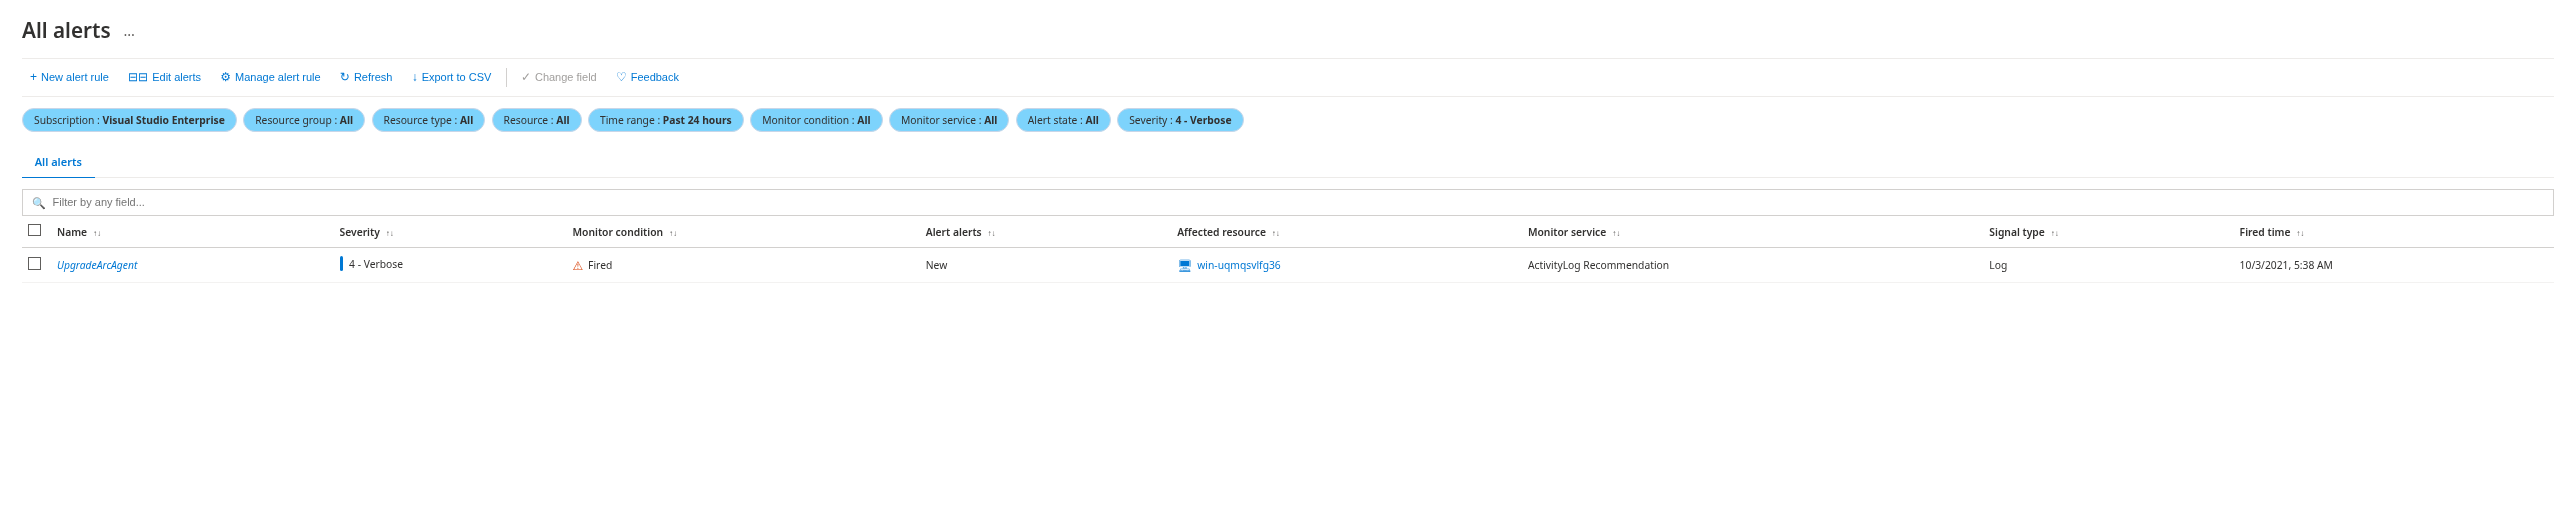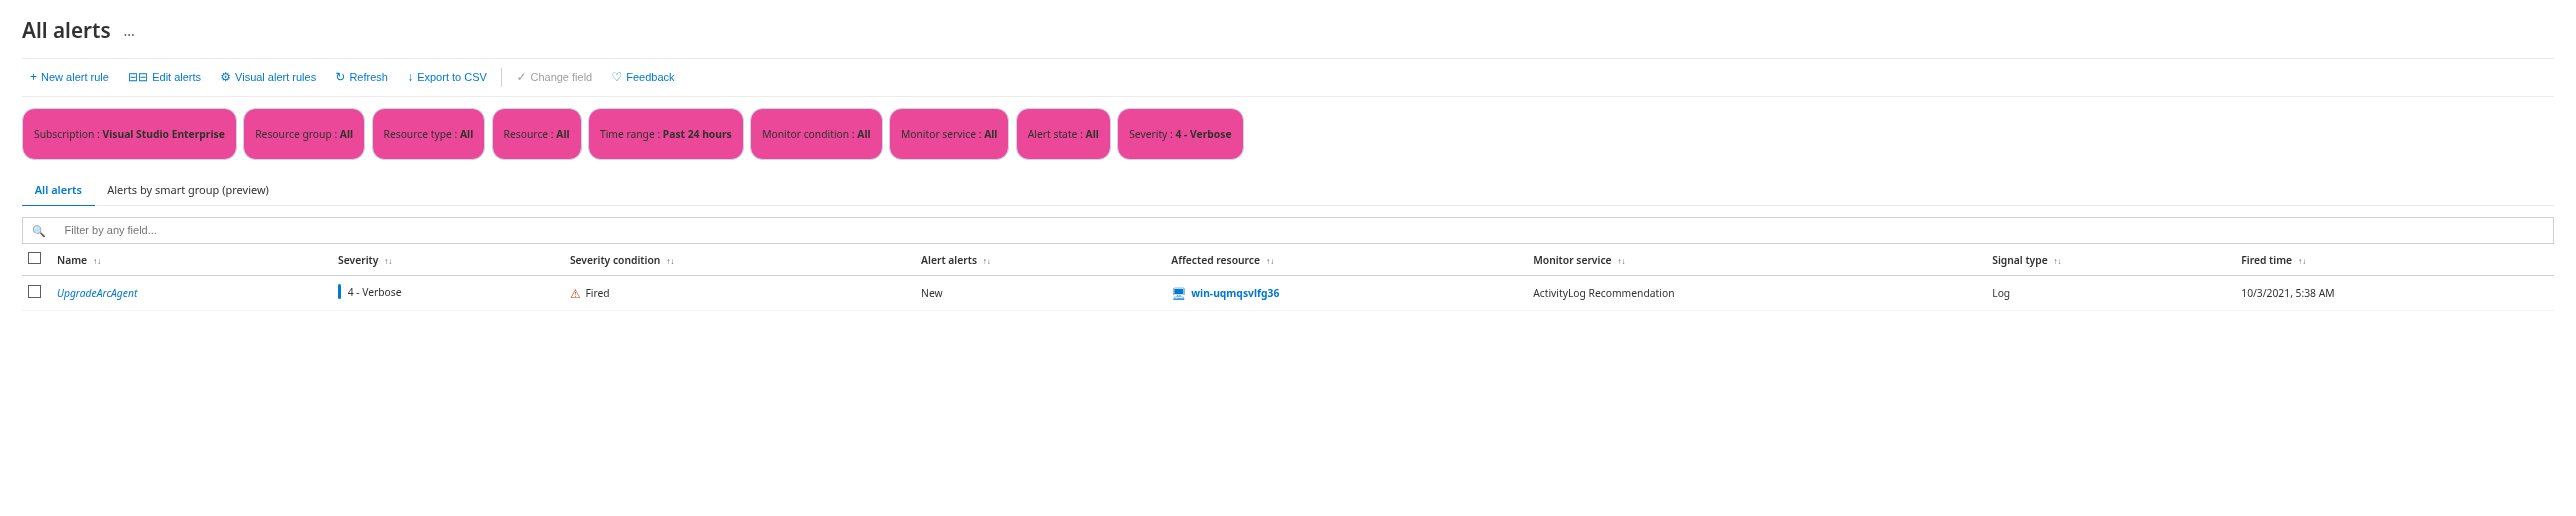--- a/index.html
+++ b/index.html
@@ -69,24 +69,24 @@
       font-size: 12px;
     }
 
     .filters-bar {
       display: flex;
       flex-wrap: wrap;
       gap: 6.4px;
       margin-bottom: 14.3px;
     }
     .filter-pill {
-      background: #ec4899;
+      background: #7dd3fc;
       border: 0.8px solid #c8d6e8;
       border-radius: 12.7px;
-      padding: 18px 11px;
+      padding: 4px 11px;
       font-size: 10.3px;
       color: #323130;
       cursor: pointer;
       white-space: nowrap;
     }
     .filter-pill .filter-key { font-weight: 400; }
     .filter-pill .filter-value { font-weight: 700; }
 
     .tabs {
       display: flex;
@@ -118,21 +118,20 @@
       background: #fff;
     }
     .search-icon { color: #605e5c; font-size: 11px; }
     .search-input {
       border: none;
       outline: none;
       font-size: 11px;
       color: #323130;
       flex: 1;
       background: transparent;
-      margin-left: 12px;
     }
 
     .data-table {
       width: 100%;
       border-collapse: collapse;
       margin-top: 0;
     }
     .data-table th {
       text-align: left;
       padding: 8px 9.5px 8px 6.4px;
@@ -207,21 +206,21 @@
   <button class="toolbar-btn">
     <span class="toolbar-icon">+</span>
     <span>New alert rule</span>
   </button>
   <button class="toolbar-btn">
     <span class="toolbar-icon">⊟⊟</span>
     <span>Edit alerts</span>
   </button>
   <button class="toolbar-btn">
     <span class="toolbar-icon">⚙</span>
-    <span>Visual alert rules</span>
+    <span>Manage alert rule</span>
   </button>
   <button class="toolbar-btn">
     <span class="toolbar-icon">↻</span>
     <span>Refresh</span>
   </button>
   <button class="toolbar-btn">
     <span class="toolbar-icon">↓</span>
     <span>Export to CSV</span>
   </button>
   <div class="toolbar-separator"></div>
@@ -261,23 +260,20 @@
     <span class="filter-key">Alert state : </span><span class="filter-value">All</span>
   </div>
   <div class="filter-pill">
     <span class="filter-key">Severity : </span><span class="filter-value">4 - Verbose</span>
   </div>
 </div>
 
 <div class="tabs">
   <div class="tab active">
     <span>All alerts</span>
-  </div>
-  <div class="tab">
-    <span>Alerts by smart group (preview)</span>
   </div>
 </div>
 
 <div class="search-bar">
   <span class="search-icon">🔍</span>
   <input class="search-input" type="text" placeholder="Filter by any field..." style="">
 </div>
 
 <table class="data-table">
   <thead>
@@ -287,21 +283,21 @@
       </th>
       <th>
         <span>Name</span>
         <span class="sort-arrows">↑↓</span>
       </th>
       <th>
         <span>Severity</span>
         <span class="sort-arrows">↑↓</span>
       </th>
       <th>
-        <span>Severity condition</span>
+        <span>Monitor condition</span>
         <span class="sort-arrows">↑↓</span>
       </th>
       <th>
         <span>Alert alerts</span>
         <span class="sort-arrows">↑↓</span>
       </th>
       <th>
         <span>Affected resource</span>
         <span class="sort-arrows">↑↓</span>
       </th>
@@ -338,21 +334,21 @@
           <span class="warning-icon">⚠</span>
           <span>Fired</span>
         </span>
       </td>
       <td>
         <span>New</span>
       </td>
       <td>
         <span class="resource-link">
           <span style="font-size:12px;">🖥</span>
-          <span style="color:#0078d4;font-weight:bold;">win-uqmqsvlfg36</span>
+          <span style="color:#0078d4;">win-uqmqsvlfg36</span>
         </span>
       </td>
       <td>
         <span>ActivityLog Recommendation</span>
       </td>
       <td>
         <span>Log</span>
       </td>
       <td>
         <span>10/3/2021, 5:38 AM</span>

